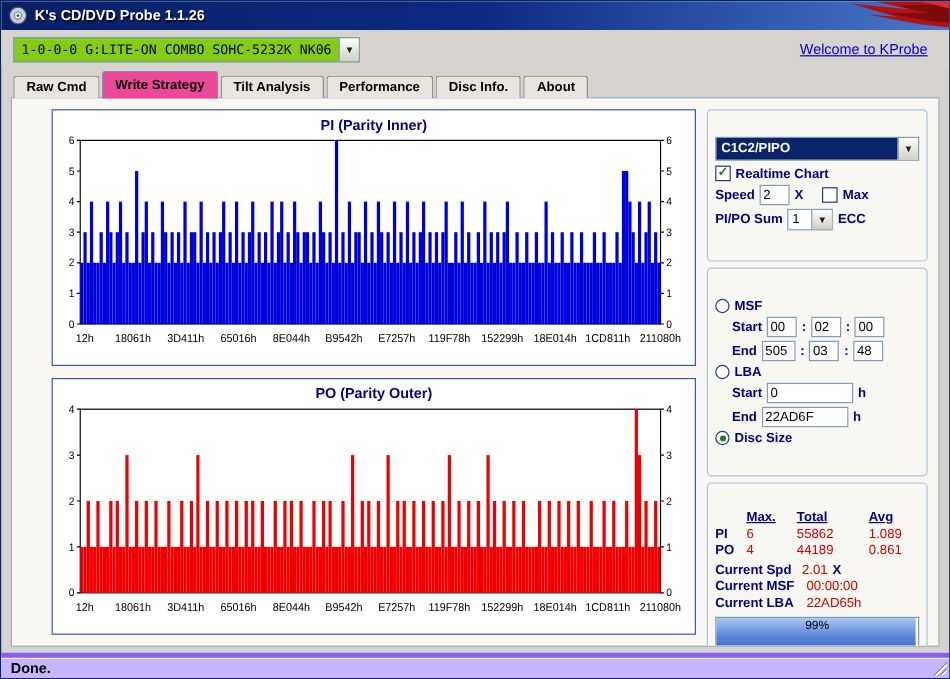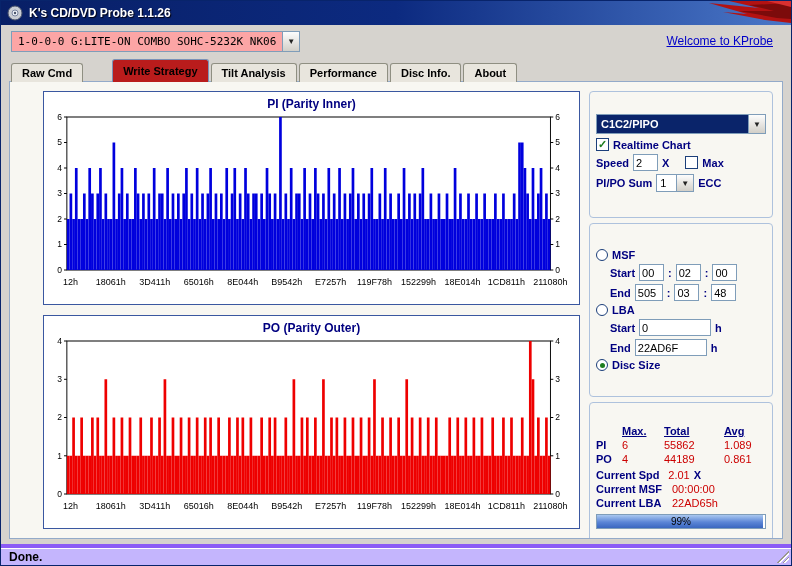--- a/index.html
+++ b/index.html
@@ -12,30 +12,30 @@
   .titlebar {
     height:24px; flex:0 0 24px;
     background:linear-gradient(90deg,#081f66 0%,#0c2a80 50%,#4a77c8 100%);
     display:flex; align-items:center; gap:6px; padding:4px 6px; position:relative;
   }
   .titlebar .title { color:#fff; font-weight:bold; font-size:12px; text-shadow:1px 1px 1px #001; }
   .app-icon { width:16px; height:16px; display:block; }
   .logo { position:absolute; top:0; right:0; width:112px; height:30px; z-index:6; }
   
   .toolbar { height:32px; flex:0 0 32px; display:flex; align-items:center; padding:0 10px; background:#d6d3ce; }
-  .drive-combo { display:flex; height:21px; border:1px solid #7f9db9; background:#fca5a5; align-items:stretch; }
+  .drive-combo { display:flex; height:21px; border:1px solid #7f9db9; background:#84cc16; align-items:stretch; }
   .drive-combo .dtext { font-family:"DejaVu Sans Mono", monospace; font-size:11px; padding:3px 6px 0 6px; color:#000; }
   .combo-btn { width:17px; background:linear-gradient(#fdfdfd,#d2cfc8); border-left:1px solid #7f9db9;
     display:flex; align-items:center; justify-content:center; font-size:8px; color:#222; }
   .welcome { margin-left:auto; margin-right:8px; color:#0000c8; font-weight:normal; font-size:12px; text-decoration:underline; cursor:pointer; }
   
   .tabs { height:24px; flex:0 0 24px; display:flex; align-items:flex-end; padding:0 10px; }
   .tab { font-size:11px; font-weight:bold; color:#000; background:#e8e5dd; border:1px solid #8f8f82; border-bottom:none;
     border-radius:3px 3px 0 0; padding:3px 10px 2px; margin-right:2px; height:19px; position:relative; top:1px; cursor:pointer; }
-  .tab.active { background:#b91c1c; height:23px; padding-top:5px; z-index:3; border-color:#7a93b8;margin-left:27px; }
+  .tab.active { background:#ec4899; height:23px; padding-top:5px; z-index:3; border-color:#7a93b8; }
   
   .tabpage { flex:1; margin:0 8px 5px 8px; background:#f8f7f2; border:1px solid #93aac9; padding:9px; display:flex; gap:9px; overflow:hidden; }
   .charts { flex:1; display:flex; flex-direction:column; gap:10px; min-width:0;padding-left:24px; }
   .chart-panel { flex:1; border:1px solid #3a57a0; background:#fff; padding:3px 2px 1px; display:flex; flex-direction:column; }
   .chart-title { text-align:center; color:#000080; font-weight:bold; font-size:12px; margin:2px 0 1px; }
   .chart-panel svg { display:block; width:100%; }
   
   .controls { width:184px; flex:0 0 184px; display:flex; flex-direction:column; gap:5px; font-size:11px; color:#000080; }
   .group { border:1px solid #aec2dd; border-radius:4px; padding:22px 6px; background:#f8f7f2; }
   .row { display:flex; align-items:center; gap:4px; margin:3px 0; }
@@ -56,21 +56,21 @@
   .indent { margin-left:14px; }
   .sep { color:#000080; font-weight:bold; }
   
   .stat-grid { display:grid; grid-template-columns:24px 40px 58px 1fr; row-gap:2px; column-gap:2px; margin-bottom:4px; }
   .stat-grid .hdr { color:#000080; font-weight:bold; text-decoration:underline; }
   .stat-grid .rowlbl { color:#000080; font-weight:bold; }
   .stat-grid .val { color:#cc0000; }
   .cur-row { display:flex; align-items:center; margin:2px 0; }
   .cur-row .lbl { width:76px; }
   .cur-row .cval { color:#cc0000; margin-right:4px; }
-  .pbar { height:15px; border:1px solid #7f9db9; background:#fff; position:relative; margin-top:5px; }
+  .pbar { height:30px; border:1px solid #7f9db9; background:#fff; position:relative; margin-top:5px; }
   .pfill { height:100%; background:linear-gradient(180deg,#aac8f0,#5b85d6 55%,#3a67c0); }
   .ptext { position:absolute; inset:0; text-align:center; font-size:10px; color:#000; line-height:13px; }
   
   .iconbtn-row { display:flex; gap:6px; margin-bottom:8px; }
   .icon-btn { width:32px; height:24px; border:1px solid #7a90c0; border-radius:3px;
     background:linear-gradient(#ffffff,#e6e4da); display:flex; align-items:center; justify-content:center; cursor:pointer; }
   .action-row { display:flex; justify-content:space-between; }
   .push-btn { width:76px; height:24px; border:1px solid #35589a; border-radius:3px;
     background:linear-gradient(#ffffff,#eceade); font-size:12px; color:#000; cursor:pointer;
     display:flex; align-items:center; justify-content:center; }

